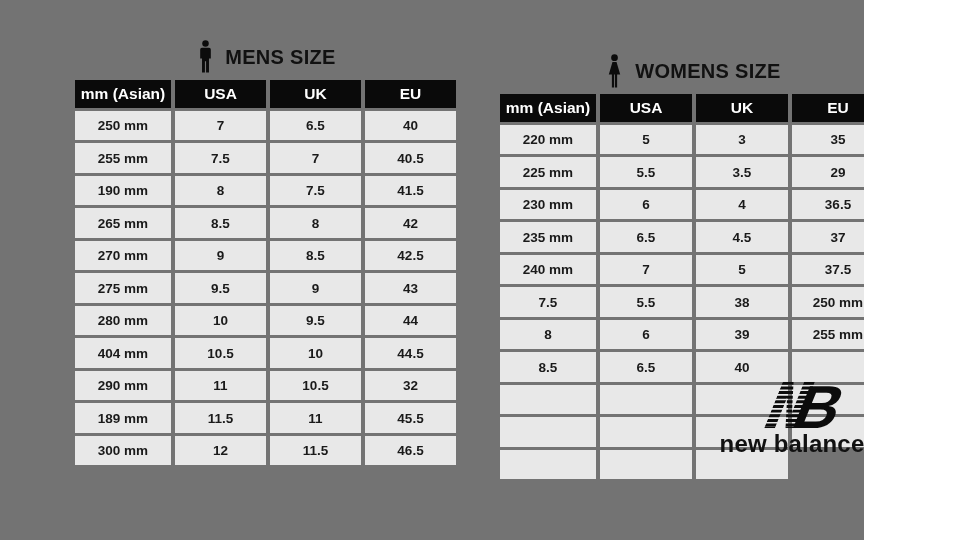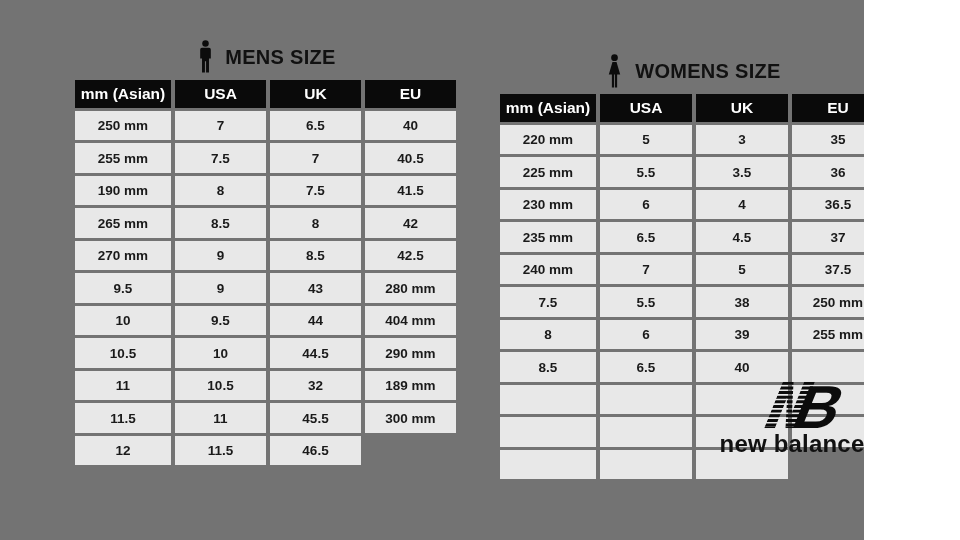--- a/index.html
+++ b/index.html
@@ -108,20 +108,21 @@
         <div class="table-cell">7.5</div>
         <div class="table-cell">41.5</div>
         <div class="table-cell">265 mm</div>
         <div class="table-cell">8.5</div>
         <div class="table-cell">8</div>
         <div class="table-cell">42</div>
         <div class="table-cell">270 mm</div>
         <div class="table-cell">9</div>
         <div class="table-cell">8.5</div>
         <div class="table-cell">42.5</div>
+        <div class="table-cell">275 mm</div>
         <div class="table-cell">9.5</div>
         <div class="table-cell">9</div>
         <div class="table-cell">43</div>
         <div class="table-cell">280 mm</div>
         <div class="table-cell">10</div>
         <div class="table-cell">9.5</div>
         <div class="table-cell">44</div>
         <div class="table-cell">404 mm</div>
         <div class="table-cell">10.5</div>
         <div class="table-cell">10</div>
@@ -154,21 +155,21 @@
         <div class="header-cell">USA</div>
         <div class="header-cell">UK</div>
         <div class="header-cell">EU</div>
         <div class="table-cell">220 mm</div>
         <div class="table-cell">5</div>
         <div class="table-cell">3</div>
         <div class="table-cell">35</div>
         <div class="table-cell">225 mm</div>
         <div class="table-cell">5.5</div>
         <div class="table-cell">3.5</div>
-        <div class="table-cell">36</div>
+        <div class="table-cell">29</div>
         <div class="table-cell">230 mm</div>
         <div class="table-cell">6</div>
         <div class="table-cell">4</div>
         <div class="table-cell">36.5</div>
         <div class="table-cell">235 mm</div>
         <div class="table-cell">6.5</div>
         <div class="table-cell">4.5</div>
         <div class="table-cell">37</div>
         <div class="table-cell">240 mm</div>
         <div class="table-cell">7</div>

